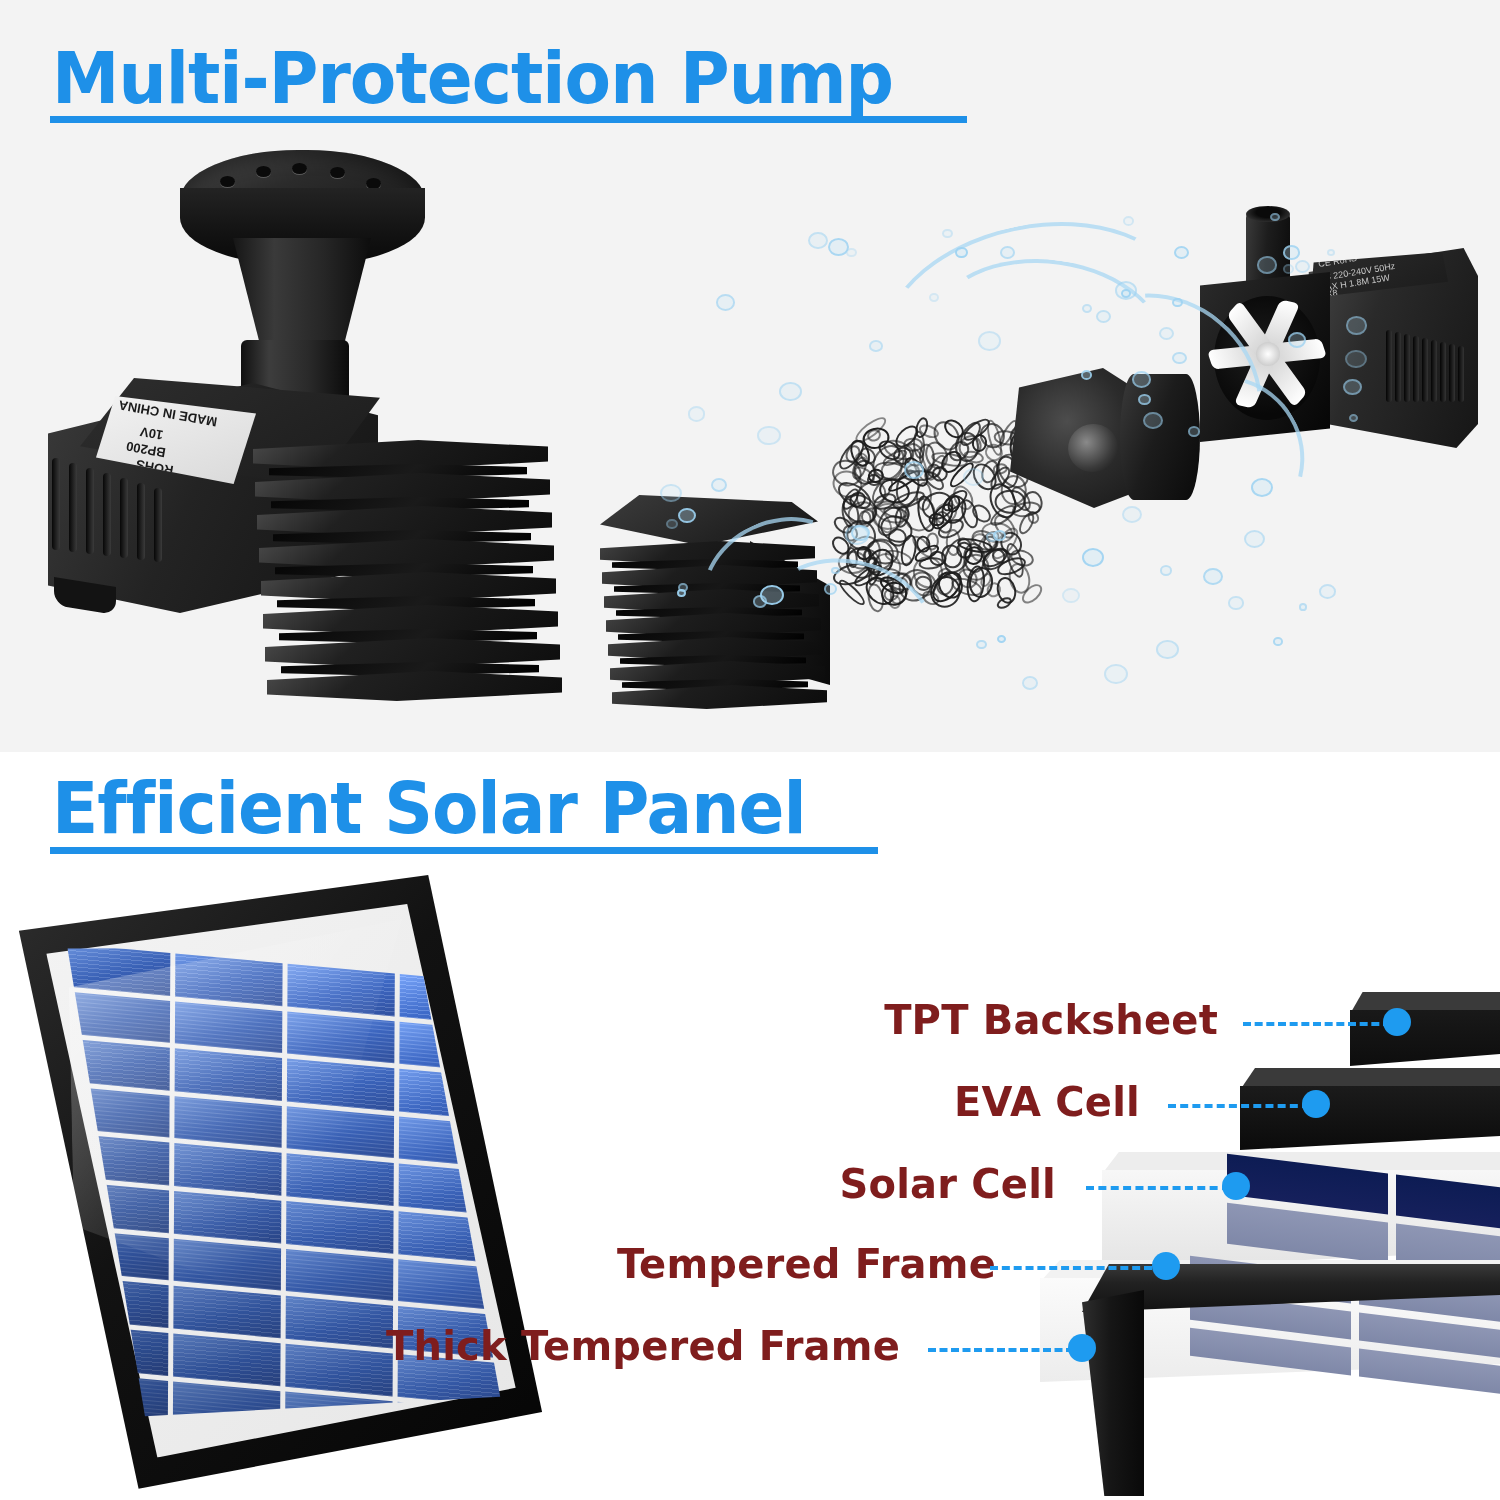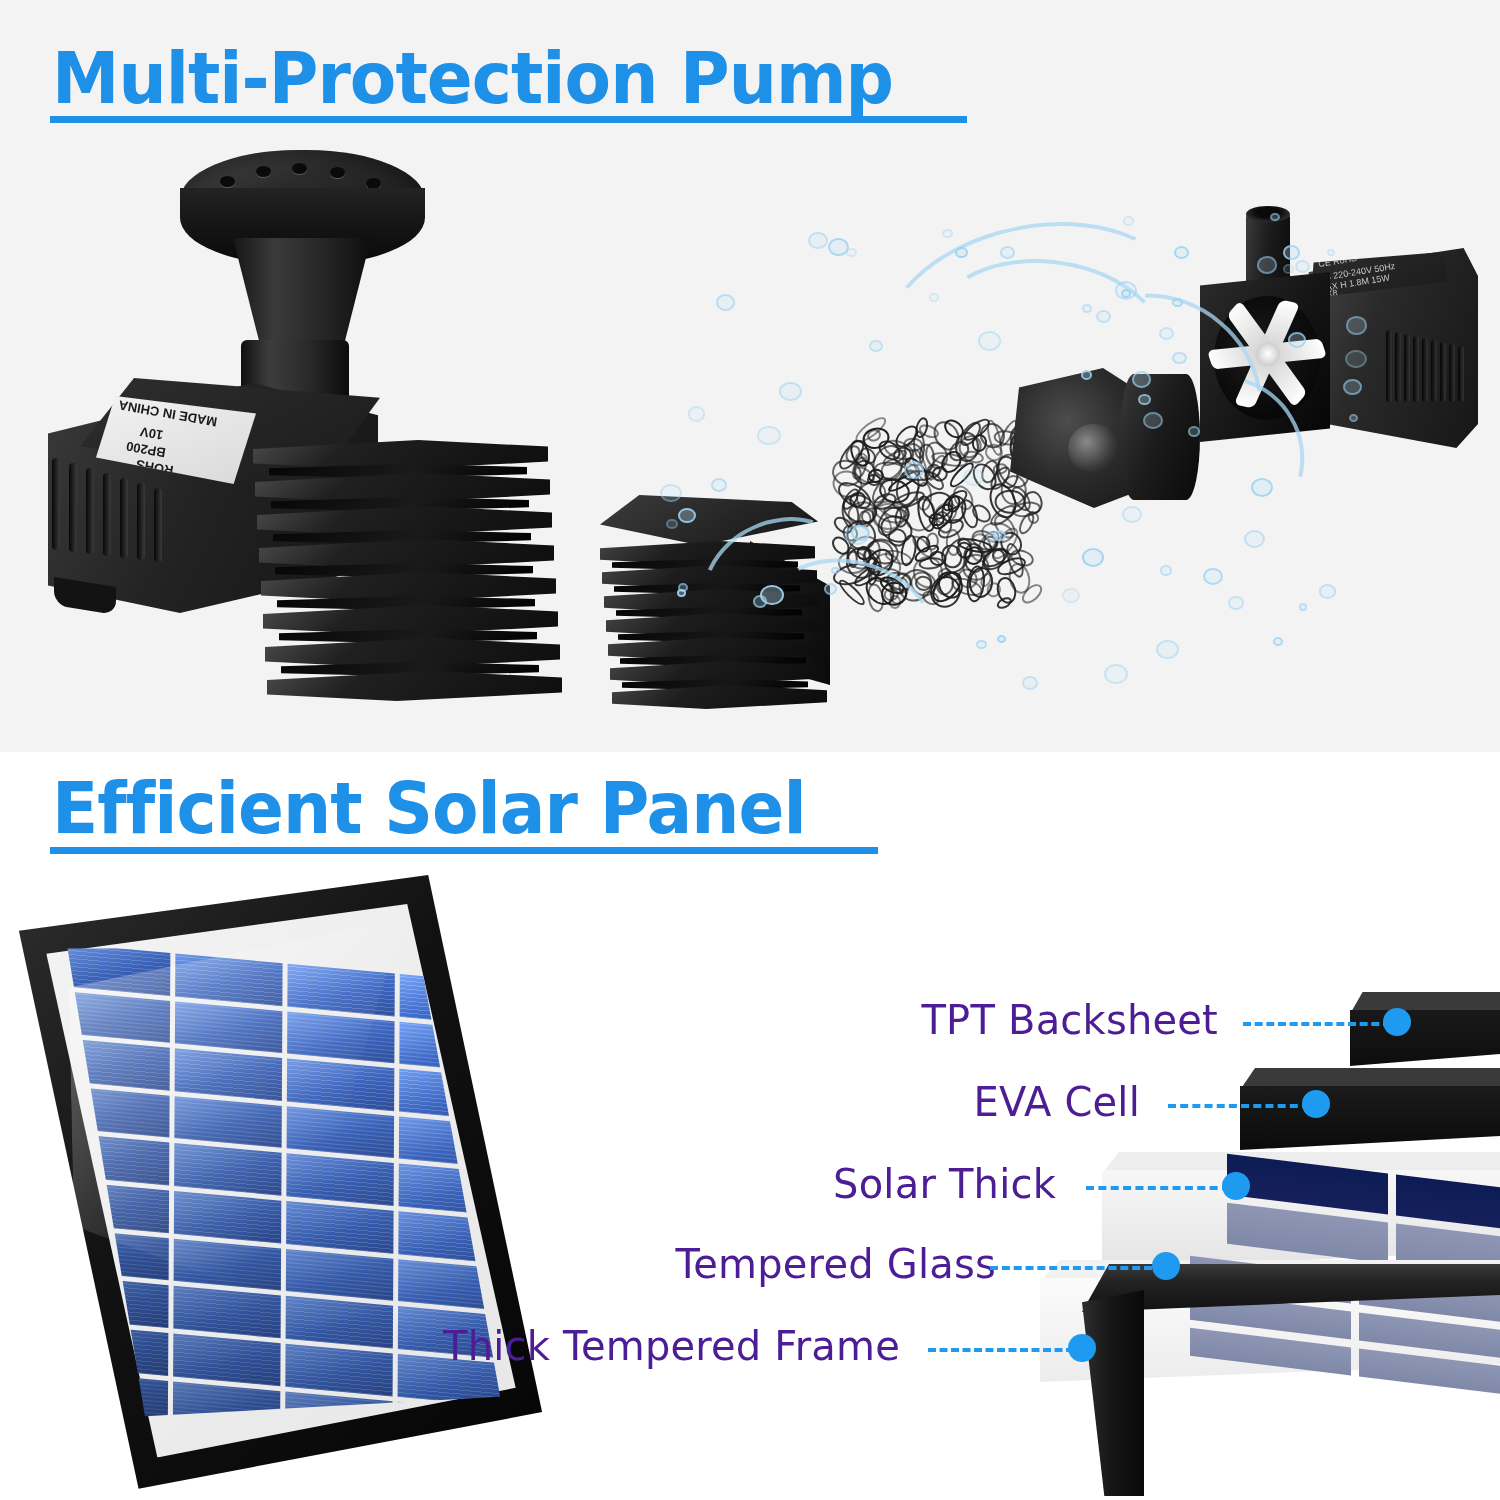--- a/index.html
+++ b/index.html
@@ -303,22 +303,22 @@
     clip-path:polygon(6% 0%,100% 0%,100% 62%,0% 100%);
   }
   #frame-bar-left{
     position:absolute;left:22px;top:34px;width:62px;height:206px;
     background:linear-gradient(90deg,#2e2e2e 0%,#161616 46%,#090909 100%);
     clip-path:polygon(0% 6%,100% 0%,100% 100%,36% 100%);
   }
 
   
   .callout-label{
-    position:absolute;color:#4c1d95;white-space:nowrap;
-    font-family:"DejaVu Sans", sans-serif;font-weight:400;font-size:40px;
+    position:absolute;color:#7f1d1d;white-space:nowrap;
+    font-family:"DejaVu Sans", sans-serif;font-weight:700;font-size:40px;
     line-height:1;letter-spacing:.2px;
   }
   .callout-line{
     position:absolute;height:0;border-top:4px dashed #1E9BF0;
   }
   .callout-dot{
     position:absolute;width:28px;height:28px;border-radius:50%;
     background:#1E9BF0;
   }
 </style>
@@ -817,24 +817,24 @@
     </div>
   </div>
 
   <div id="callouts">
       <div class="callout-label" style="top: 1000px; left: 0px; width: 1218px; text-align: right;">TPT Backsheet</div>
       <div class="callout-line" style="left: 1243px; top: 1022px; width: 148px; border-top-color: rgb(30, 155, 240);"></div>
       <div class="callout-dot" style="left: 1383px; top: 1008px; background: rgb(30, 155, 240);"></div>
       <div class="callout-label" style="top: 1082px; left: 0px; width: 1140px; text-align: right;">EVA Cell</div>
       <div class="callout-line" style="left: 1168px; top: 1104px; width: 142px; border-top-color: rgb(30, 155, 240);"></div>
       <div class="callout-dot" style="left: 1302px; top: 1090px; background: rgb(30, 155, 240);"></div>
-      <div class="callout-label" style="top: 1164px; left: 0px; width: 1056px; text-align: right;">Solar Thick</div>
+      <div class="callout-label" style="top: 1164px; left: 0px; width: 1056px; text-align: right;">Solar Cell</div>
       <div class="callout-line" style="left: 1086px; top: 1186px; width: 144px; border-top-color: rgb(30, 155, 240);"></div>
       <div class="callout-dot" style="left: 1222px; top: 1172px; background: rgb(30, 155, 240);"></div>
-      <div class="callout-label" style="top: 1244px; left: 0px; width: 996px; text-align: right;">Tempered Glass</div>
+      <div class="callout-label" style="top: 1244px; left: 0px; width: 996px; text-align: right;">Tempered Frame</div>
       <div class="callout-line" style="left: 990px; top: 1266px; width: 162px; border-top-color: rgb(30, 155, 240);"></div>
       <div class="callout-dot" style="left: 1152px; top: 1252px; background: rgb(30, 155, 240);"></div>
       <div class="callout-label" style="top: 1326px; left: 0px; width: 900px; text-align: right;">Thick Tempered Frame</div>
       <div class="callout-line" style="left: 928px; top: 1348px; width: 146px; border-top-color: rgb(30, 155, 240);"></div>
       <div class="callout-dot" style="left: 1068px; top: 1334px; background: rgb(30, 155, 240);"></div>
     </div>
 
 </div>
 
 </body></html>

